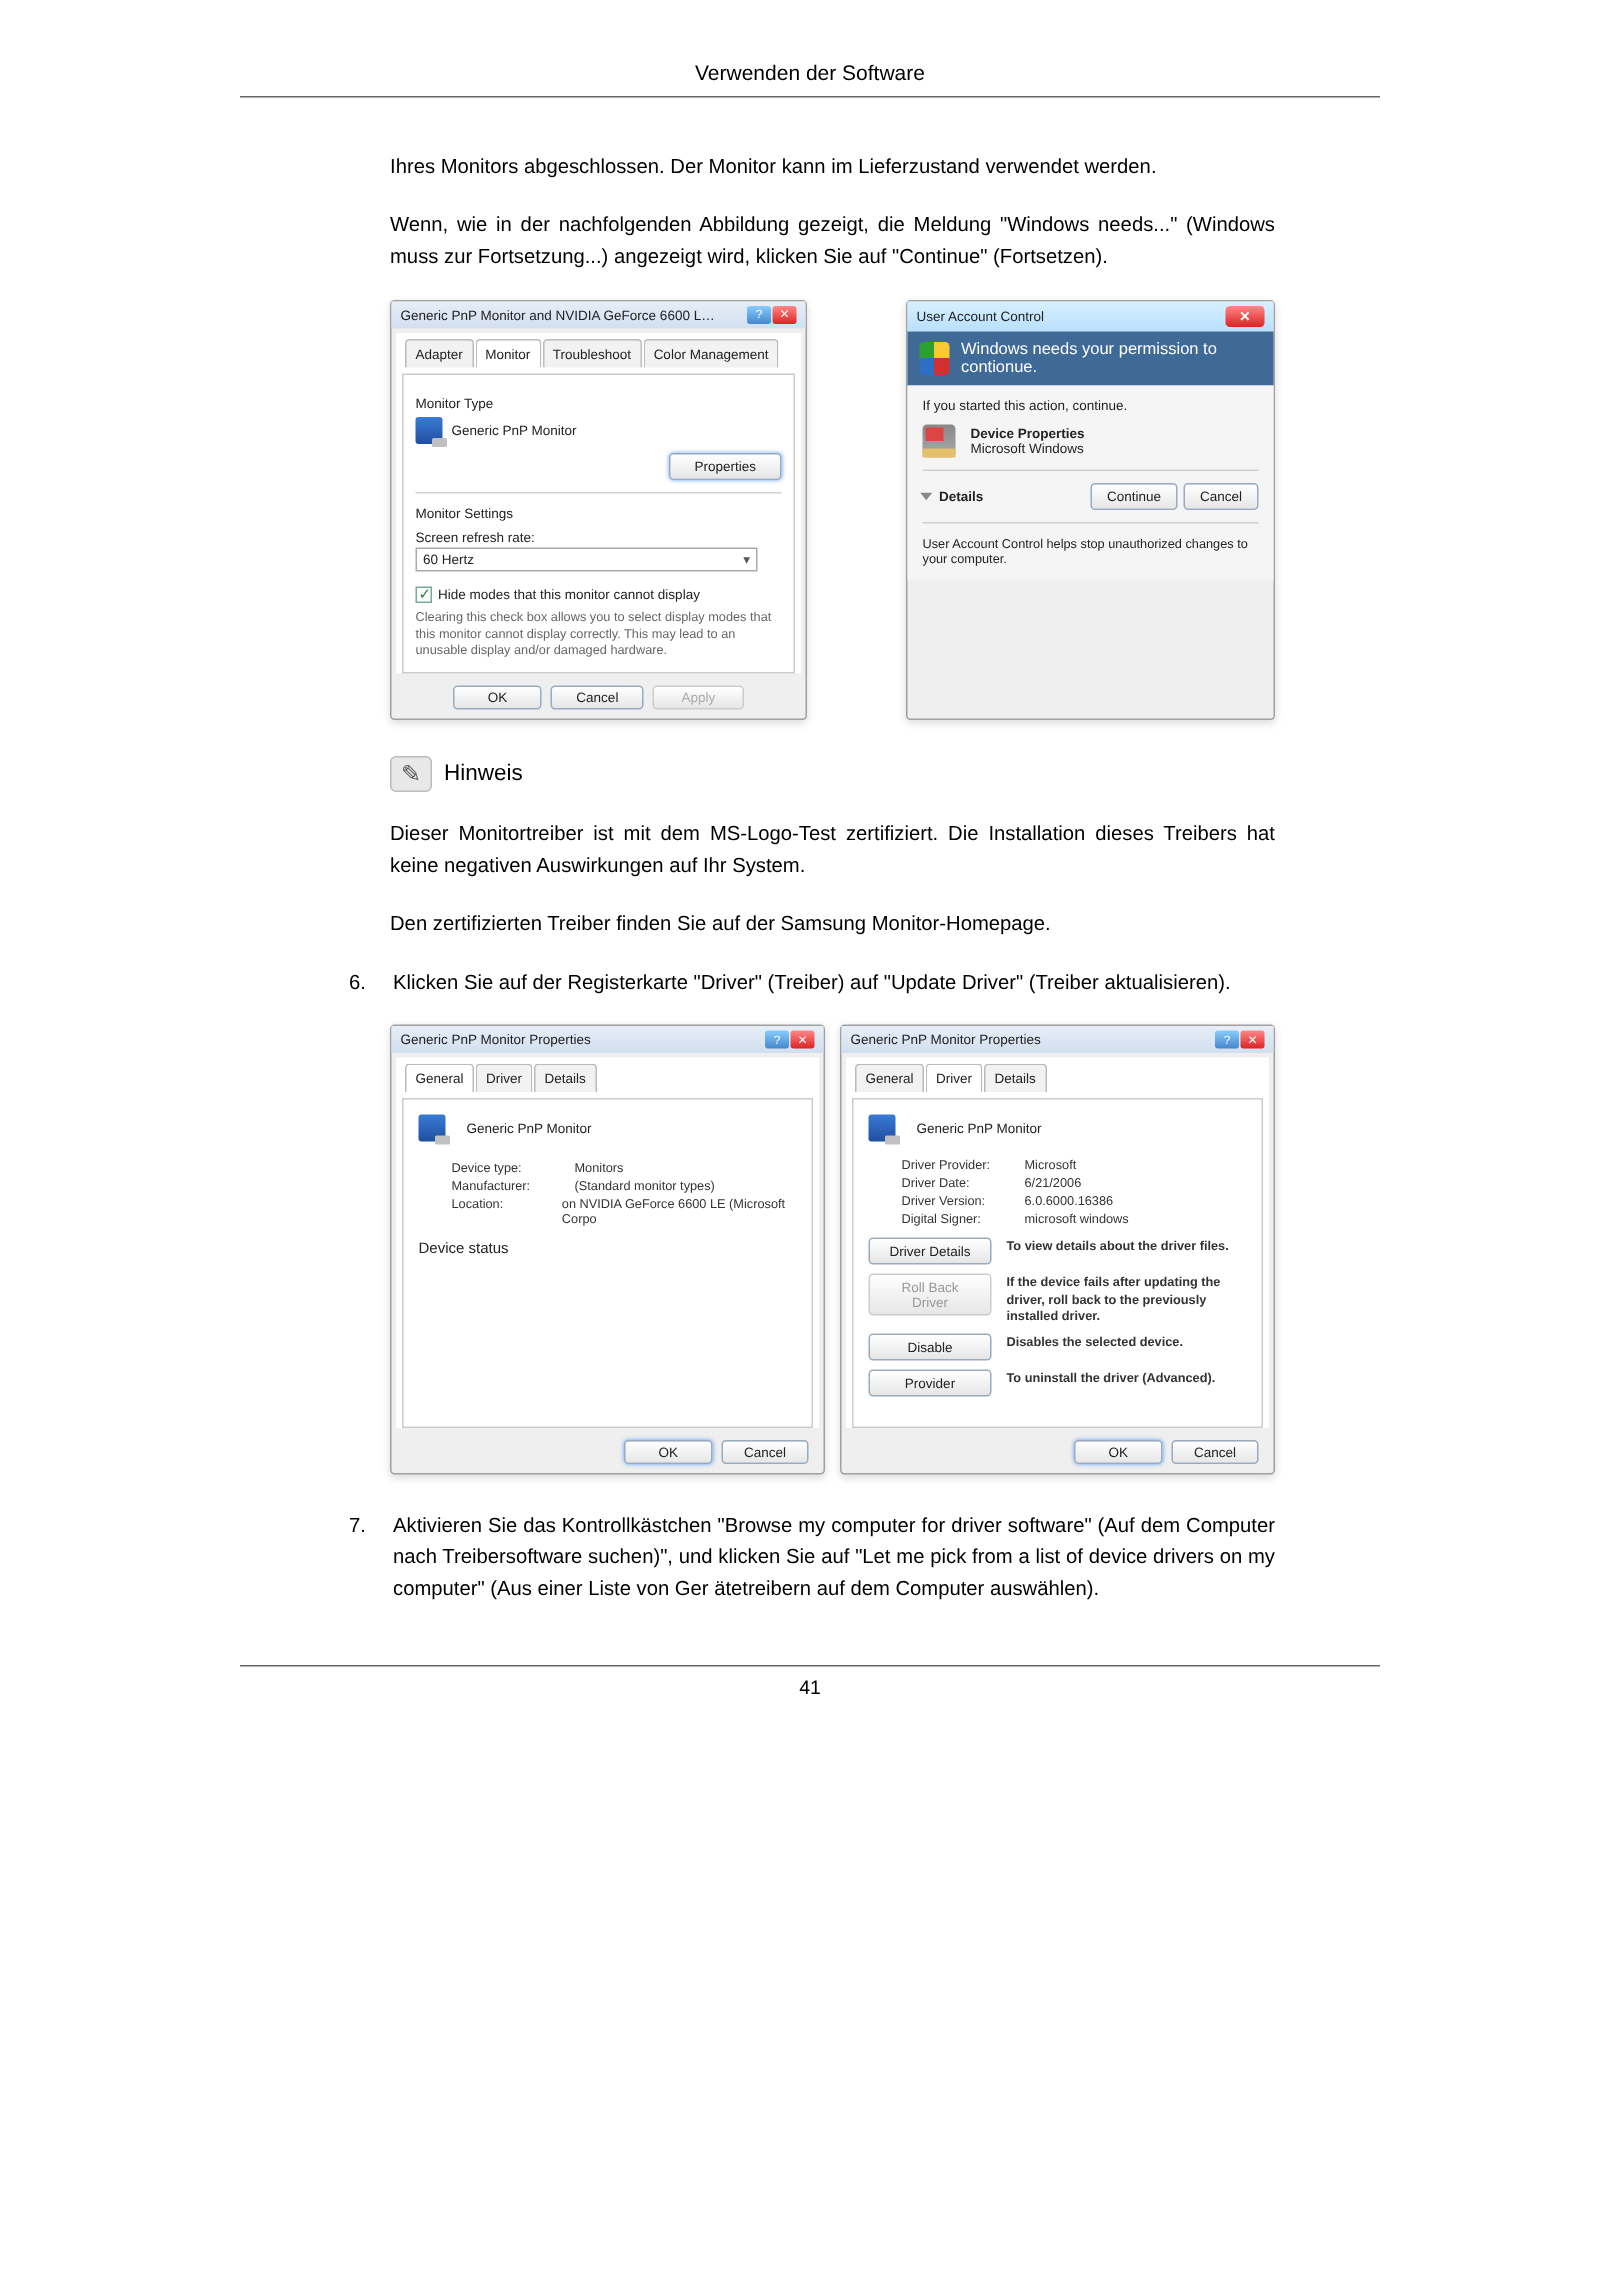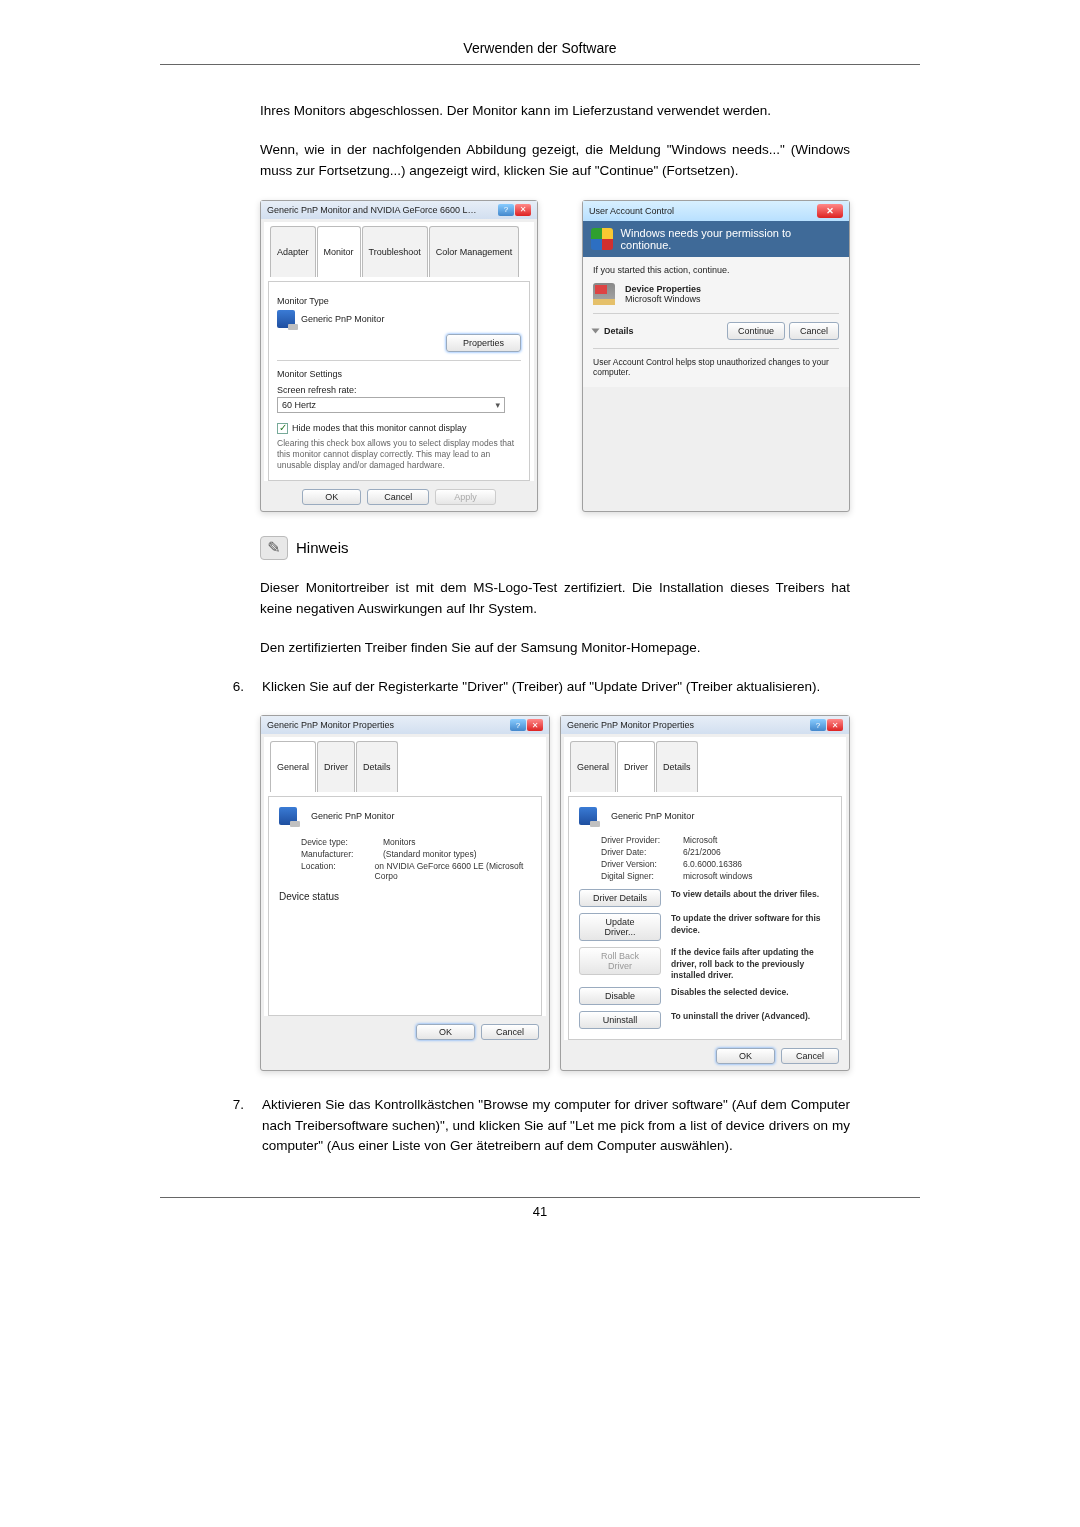--- a/index.html
+++ b/index.html
@@ -41,34 +41,34 @@
       background: linear-gradient(#e7eef7,#d2dff0);
       padding: 3px 6px;
       display: flex; justify-content: space-between; align-items: center;
       font-size: 9px;
     }
     .dlg-title-text { white-space: nowrap; overflow: hidden; text-overflow: ellipsis; max-width: 210px; }
     .winbtns { display: flex; gap: 1px; }
     .winbtn { width: 16px; height: 12px; background: linear-gradient(#f88,#d22); color:#fff; font-size:8px; display:flex; align-items:center; justify-content:center; border-radius:2px;}
     .winbtn.blue { background: linear-gradient(#8cf,#48c); }
     .tabrow { display:flex; gap:0; font-size:9px; margin-bottom:4px; }
-    .tab { padding:20px 6px; border:1px solid #bbb; background:#f2f2f2; border-bottom:none; border-top-left-radius:3px; border-top-right-radius:3px; margin-right:1px;}
+    .tab { padding:4px 6px; border:1px solid #bbb; background:#f2f2f2; border-bottom:none; border-top-left-radius:3px; border-top-right-radius:3px; margin-right:1px;}
     .tab.active { background:#fff; font-weight:normal; position:relative; }
     .fieldset-label { margin-top:6px; font-size:9px; }
     .blueicon { display:inline-block; width:18px; height:18px; background: linear-gradient(#3a7bd5,#1f4fa0); border-radius:2px; vertical-align:middle; margin-right:6px; position:relative;}
     .blueicon:after { content:""; position:absolute; right:-3px; bottom:-2px; width:10px; height:6px; background:#c0c0c0; border-radius:1px;}
     .propbtn { display:inline-block; padding:3px 10px; font-size:9px; background: linear-gradient(#fff,#e6e6e6); border:1px solid #9aabbf; border-radius:3px; }
     .propbtn.accent { box-shadow:0 0 3px #5aa0ff; }
     .inputish { border:1px solid #aaa; padding:2px 4px; font-size:9px; width: 220px; background:#fff; display:inline-block;}
     .hr-sep { border-top:1px solid #d0d0d0; margin:8px 0; }
     .smalltext { font-size:8.5px; color:#333; line-height:1.3; }
     .btnrow { display:flex; gap:6px; justify-content:center; margin:8px 0 6px 0;}
 
     
-    .uac { width: 268px; }
+    .uac { width: 246px; }
     .uac-title { background: linear-gradient(#d8f0ff,#b8e0ff); display:flex; justify-content:space-between; align-items:center; padding:3px 6px; }
     .uac-close { width:26px; height:14px; background: linear-gradient(#f88,#d22); color:#fff; display:flex; align-items:center; justify-content:center; border-radius:3px; font-weight:bold;}
     .uac-banner { background:#3f6a98; color:#fff; display:flex; align-items:center; padding:6px 8px; gap:8px; }
     .shieldicon { width:22px; height:22px; background: conic-gradient(#fac832 0 25%, #d03030 0 50%, #2d6fc2 0 75%, #2fa02f 0 100%); border-radius:3px; position:relative;}
     .shieldicon:before { content:""; position:absolute; inset:3px; background:rgba(255,255,255,0); }
     .uac-body { background:#f5f5f5; padding:8px 10px 10px 10px; font-size:9px; }
     .uac-row { display:flex; align-items:center; gap:10px; margin:6px 0; }
     .uac-devicon { width:22px; height:22px; background: linear-gradient(#888,#aaa); border-radius:3px; position:relative;}
     .uac-devicon:before { content:""; position:absolute; top:2px; left:2px; width:12px; height:9px; background:#d44;}
     .uac-devicon:after { content:""; position:absolute; bottom:0; left:0; width:22px; height:6px; background:#e5c06a;}
@@ -295,33 +295,29 @@
                   <span class="k">Digital Signer:</span>
                   <span class="v">microsoft windows</span>
                 </div>
             </div>
             <div class="rowbtns">
               <div class="rowbtn">
                   <span class="propbtn">Driver Details</span>
                   <span class="desc">To view details about the driver files.</span>
                 </div>
               <div class="rowbtn">
-                  <span class="propbtn">Update Driver...</span>
-                  <span class="desc">To update the driver software for this device.</span>
-                </div>
-              <div class="rowbtn">
                   <span class="propbtn disabled">Roll Back Driver</span>
                   <span class="desc">If the device fails after updating the driver, roll back to the previously installed driver.</span>
                 </div>
               <div class="rowbtn">
                   <span class="propbtn">Disable</span>
                   <span class="desc">Disables the selected device.</span>
                 </div>
               <div class="rowbtn">
-                  <span class="propbtn">Uninstall</span>
+                  <span class="propbtn">Provider</span>
                   <span class="desc">To uninstall the driver (Advanced).</span>
                 </div>
             </div>
           </div>
         </div>
         <div class="btnrow" style="justify-content:flex-end;padding-right:10px;">
           <span class="propbtn accent" style="padding:2px 22px;">OK</span>
           <span class="propbtn" style="padding:2px 14px;">Cancel</span>
         </div>
       </div>

